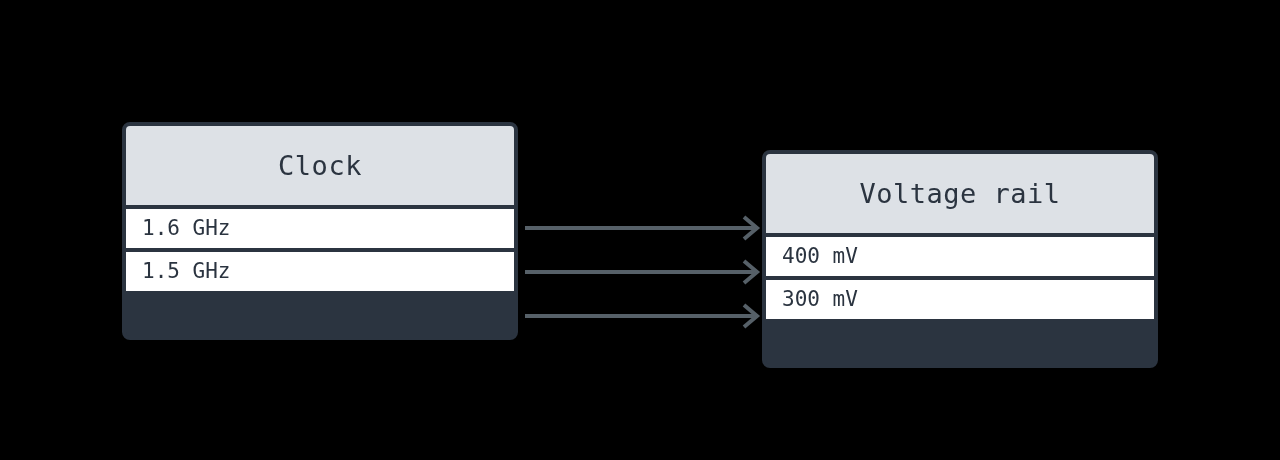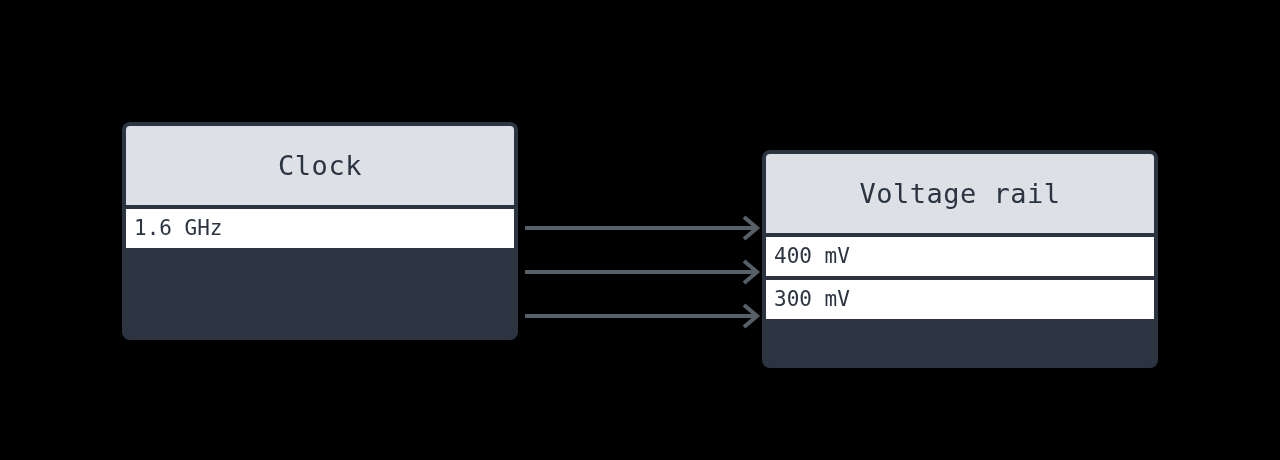--- a/index.html
+++ b/index.html
@@ -49,21 +49,21 @@
   }
 
   .entity-row {
     background: #ffffff;
     color: #2b3440;
     font-size: 21px;
     line-height: 1;
     height: 43px;
     display: flex;
     align-items: center;
-    padding-left: 8px;
+    padding-left: 16px;
     box-sizing: border-box;
     border-top: 4px solid #2b3440;
   }
 
   #entity-clock {
     left: 122px;
     top: 122px;
     width: 396px;
     height: 218px;
   }
@@ -90,20 +90,23 @@
 <body>
 
 <div class="diagram">
 
   <div class="entity" id="entity-clock">
     <div class="entity-header">Clock</div>
     <div class="entity-rows">
       <div class="entity-row">
         <span>1.6 GHz</span>
       </div>
+      <div class="entity-row">
+        <span>1.5 GHz</span>
+      </div>
     </div>
   </div>
 
   <div class="entity" id="entity-voltage">
     <div class="entity-header">Voltage rail</div>
     <div class="entity-rows">
       <div class="entity-row">
         <span>400 mV</span>
       </div>
       <div class="entity-row">

